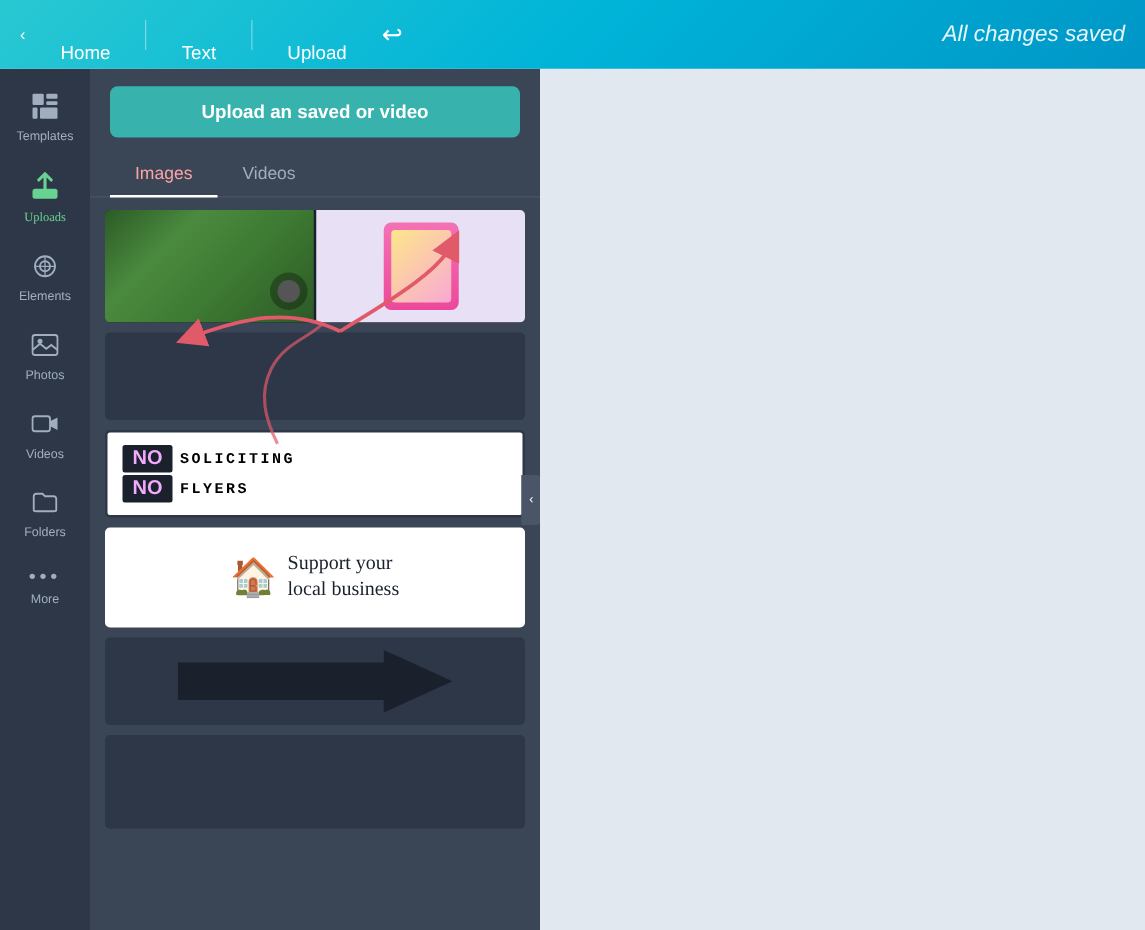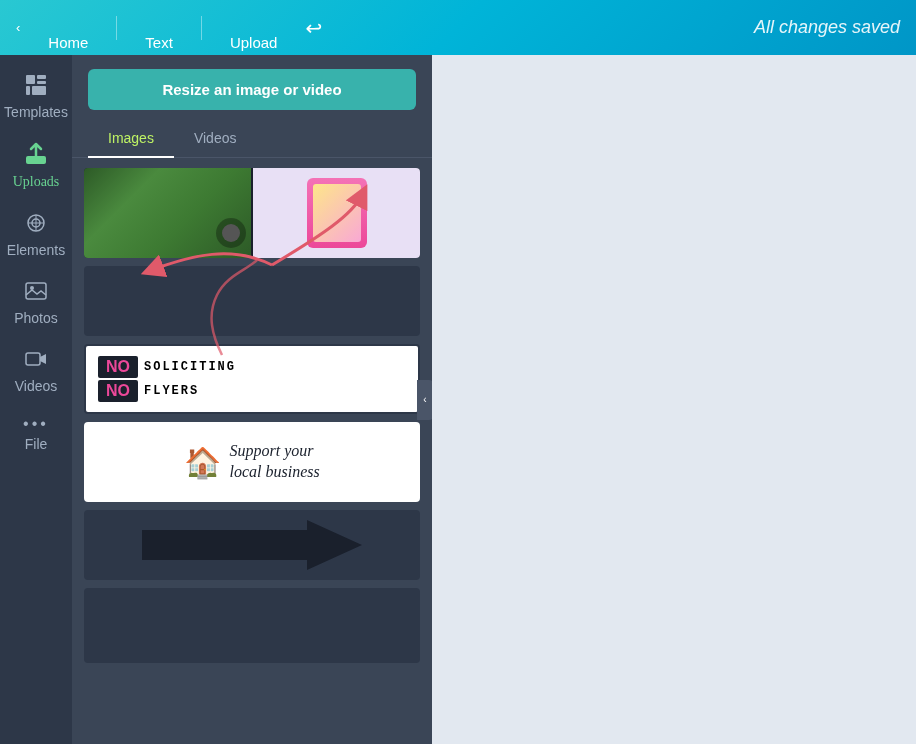--- a/index.html
+++ b/index.html
@@ -58,21 +58,21 @@
       gap: 4px;
       border-radius: 6px;
       margin: 1px 4px;
     }
     .sidebar-item.active { color: #68d391; font-family: Liberation Serif, serif; }
     .sidebar-item .icon-wrap {
       font-size: 22px;
       line-height: 1;
     }
     .sidebar-item .item-label {
-      font-size: 14px;
+      font-size: 10px;
       text-align: right;
     }
     .sidebar-item.active .item-label { color: #68d391; }
 
     
     .panel {
       width: 360px;
       background: #3a4556;
       display: flex;
       flex-direction: column;
@@ -104,21 +104,21 @@
     .tab {
       padding: 10px 20px;
       cursor: pointer;
       color: #a0aec0;
       font-size: 14px;
       font-weight: 500;
       border-bottom: 2px solid transparent;
       margin-bottom: -1px;
     }
     .tab.active {
-      color: #bef264;
+      color: #fca5a5;
       border-bottom: 2px solid white;
     }
 
     
     .panel-content {
       flex: 1;
       overflow-y: auto;
       padding: 10px 12px;
       display: flex;
       flex-direction: column;
@@ -182,21 +182,21 @@
       cursor: pointer;
     }
     .sign-row {
       display: flex;
       align-items: center;
       gap: 6px;
       margin: 2px 0;
     }
     .sign-box {
       background: #1a202c;
-      color: #ec4899;
+      color: #f0abfc;
       font-weight: 900;
       font-size: 16px;
       padding: 2px 8px;
       border-radius: 2px;
     }
     .sign-text {
       font-size: 12px;
       font-weight: 900;
       letter-spacing: 2px;
       font-family: Liberation Mono, monospace;
@@ -349,32 +349,40 @@
       <div class="icon-wrap">
         <svg width="22" height="22" viewBox="0 0 22 22" fill="none">
           <rect x="1" y="5" width="14" height="12" rx="2" stroke="#a0aec0" stroke-width="1.5" fill="none"></rect>
           <path d="M15 9 L21 6 L21 16 L15 13 Z" fill="#a0aec0"></path>
         </svg>
       </div>
       <span class="item-label">Videos</span>
     </div>
 
 
+    <div class="sidebar-item">
+      <div class="icon-wrap">
+        <svg width="22" height="22" viewBox="0 0 22 22" fill="none">
+          <path d="M2 6 C2 5 3 4 4 4 L9 4 L11 6 L18 6 C19 6 20 7 20 8 L20 17 C20 18 19 18 18 18 L4 18 C3 18 2 18 2 17 Z" stroke="#a0aec0" stroke-width="1.5" fill="none"></path>
+        </svg>
+      </div>
+      <span class="item-label">Folders</span>
+    </div>
 
     <div class="sidebar-item">
       <div class="icon-wrap more-dots" style="color:#a0aec0; font-size:16px; letter-spacing:3px;">•••</div>
-      <span class="item-label">File</span>
+      <span class="item-label">More</span>
     </div>
 
   </div>
 
   <div class="panel" style="position:relative;">
 
     <div class="upload-btn-wrap">
-      <button class="upload-btn">Resize an image or video</button>
+      <button class="upload-btn">Upload an saved or video</button>
     </div>
 
     <div class="tab-bar">
       <div class="tab active">
         <span>Images</span>
       </div>
       <div class="tab">
         <span>Videos</span>
       </div>
     </div>
@@ -406,21 +414,21 @@
           </div>
           <div class="sign-row">
             <span class="sign-box">NO</span>
             <span class="sign-text">FLYERS</span>
           </div>
         </div>
 
         <div class="image-item support-item-bg">
           <div style="display:flex; align-items:center; gap:8px;">
             <span style="font-size:30px;">🏠</span>
-            <div style="font-family: Georgia, serif; font-style: italic; font-size: 16px; color: #1a202c; line-height: 1.3;">
+            <div style="font-family: Georgia, serif; font-size: 16px; color: #1a202c; line-height: 1.3;">
               Support your<br>local business
             </div>
           </div>
         </div>
 
         <div class="image-item arrow-item">
           <div class="big-arrow"></div>
         </div>
 
         <div class="image-item dark-item" style="min-height:75px;"></div>

